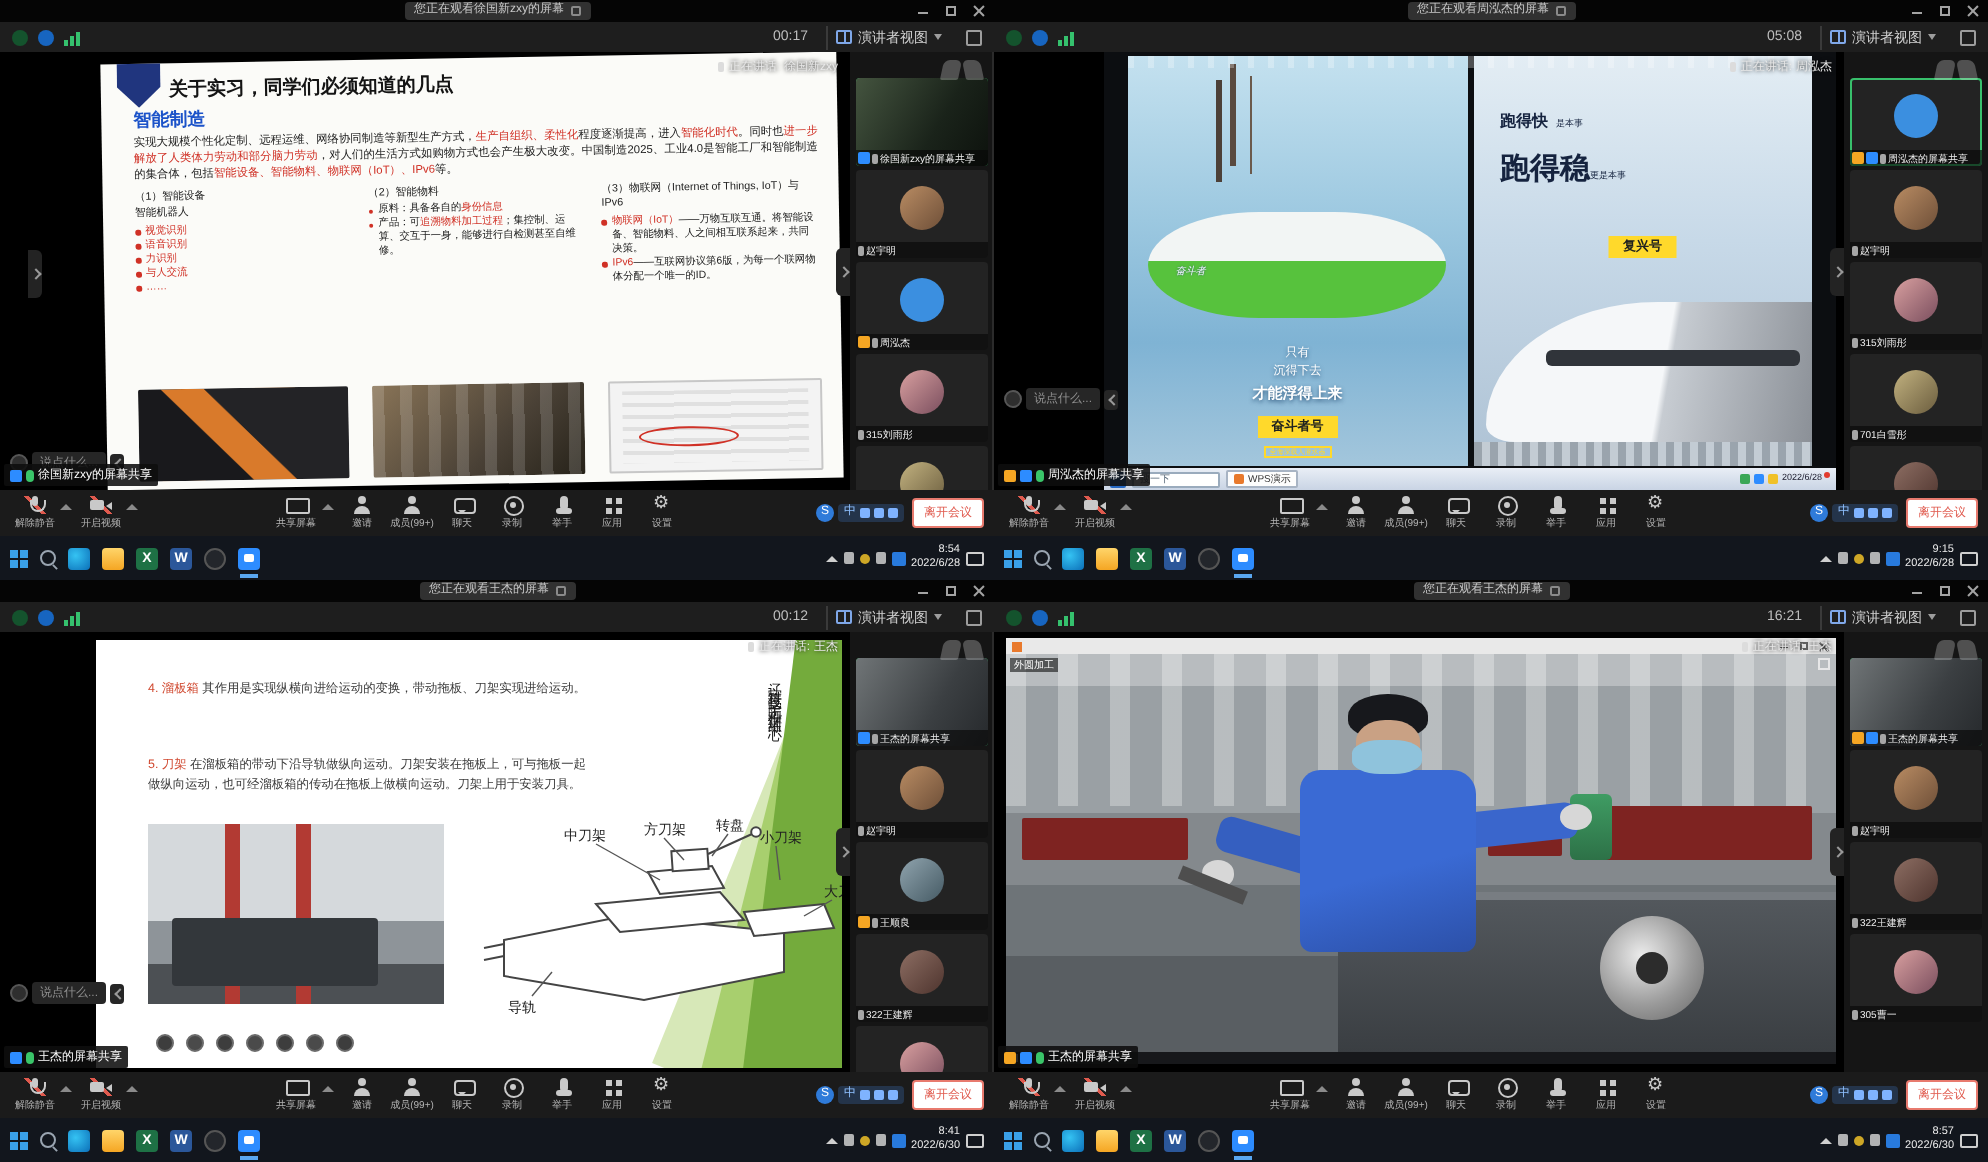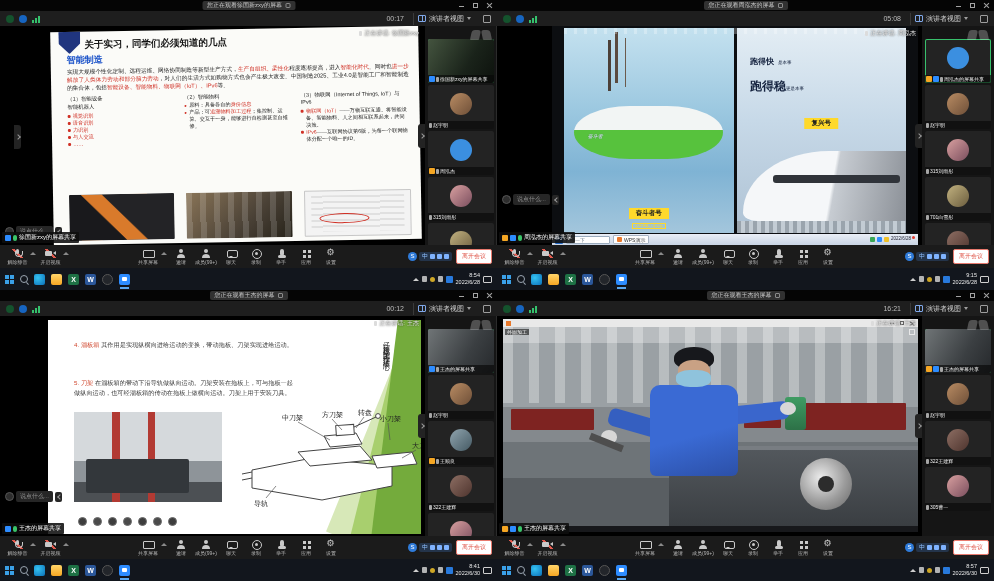--- a/index.html
+++ b/index.html
@@ -159,21 +159,21 @@
 .p2 .l1,.p2 .l2{position:absolute;left:0;right:0;text-align:center;color:#ddd;font-size:5.5px;font-family:"Liberation Serif",serif}
 .p2 .l1{top:36%}.p2 .l2{top:43%}
 .p2 .badge{top:55%}.p2 .sub2{top:66%}
 .p2 .mars{position:absolute;left:-30%;bottom:-32%;width:85%;height:62%;border-radius:50%;background:radial-gradient(circle at 35% 35%,#e0603a,#8a2f17)}
 .p2 .wing{position:absolute;left:6%;bottom:13%;width:26%;height:6%;background:repeating-linear-gradient(90deg,#667,#667 3px,#334 3px,#334 6px);transform:rotate(-8deg)}
 .p2 .probe{position:absolute;right:10%;bottom:4%;width:28%;height:22%;background:linear-gradient(135deg,#d8a33b,#9a6d1f);transform:rotate(-8deg);border-radius:2px}
 .p2 .dish{position:absolute;right:16%;bottom:25%;width:20%;height:12%;background:radial-gradient(circle at 40% 40%,#fff,#cfcfcf);border-radius:50%}
 .p3{background:linear-gradient(180deg,#e3edf4,#c7d9e8 45%,#aec2d4)}
 .p3 .tblock{position:absolute;top:9%;left:8%;right:4%;color:#15233f;font-family:"Liberation Serif",serif;line-height:1.6}
 .p3 .bigA{font-size:8px;font-weight:bold}.p3 .smA{font-size:4.5px}
-.p3 .bigB{font-size:12px;font-weight:bold}
+.p3 .bigB{font-size:15px;font-weight:bold}
 .p3 .badge{top:44%}
 .p3 .train{position:absolute;left:4%;right:0;bottom:6%;height:34%;background:linear-gradient(100deg,#f5f7f9 54%,#c7ccd2 56%,#8b9097);border-radius:60% 0 0 10%/100% 0 0 14%}
 .p3 .train::after{content:"";position:absolute;left:18%;right:4%;top:34%;height:12%;background:#30343a;border-radius:3px}
 .p3 .trk{position:absolute;left:0;right:0;bottom:0;height:6%;background:repeating-linear-gradient(90deg,#9aa4ad 0 4px,#c3ccd4 4px 8px)}
 .innertb{position:absolute;left:0;right:0;bottom:0;height:11px;background:linear-gradient(#e9eef6,#c9d4e4);display:flex;align-items:center;gap:3px;padding:0 3px;z-index:5}
 .it-start{width:8px;height:8px;background:#2468c4;border-radius:1px;flex:none}
 .it-search{background:#fff;border:1px solid #9aabbd;font-size:5px;color:#567;padding:0 3px;height:8px;display:flex;align-items:center;min-width:44px;border-radius:1px}
 .it-app{height:9px;background:#fdfdfd;border:1px solid #a8b4c4;font-size:5px;color:#333;padding:0 3px;display:flex;gap:2px;align-items:center;border-radius:1px;white-space:nowrap}
 .it-app::before{content:"";width:5px;height:5px;background:#e8792c;border-radius:1px}
 .it-dot{width:5px;height:5px;border-radius:1px;flex:none}
@@ -473,20 +473,25 @@
     <span class="fs"></span>
   </div>
   <div class="content">
     <div class="stage">
       <div class="desk">
         <div class="prow">
           <div class="poster p1">
             <div class="crane"></div>
             <div class="sub"></div>
             <div class="subtxt">奋斗者</div>
+            <div class="plines">
+                  <div>只有</div>
+                  <div>沉得下去</div>
+                  <div class="big">才能浮得上来</div>
+                </div>
             <div class="badge">奋斗者号</div>
             <div class="sub2">全海深载人潜水器</div>
           </div>
           <div class="poster p3">
             <div class="tblock">
                   <div><span class="bigA">跑得快</span> <span class="smA">是本事</span></div>
                   <div><span class="bigB">跑得稳</span><span class="smA">更是本事</span></div>
                 </div>
             <div class="badge">复兴号</div>
             <div class="train"></div>

